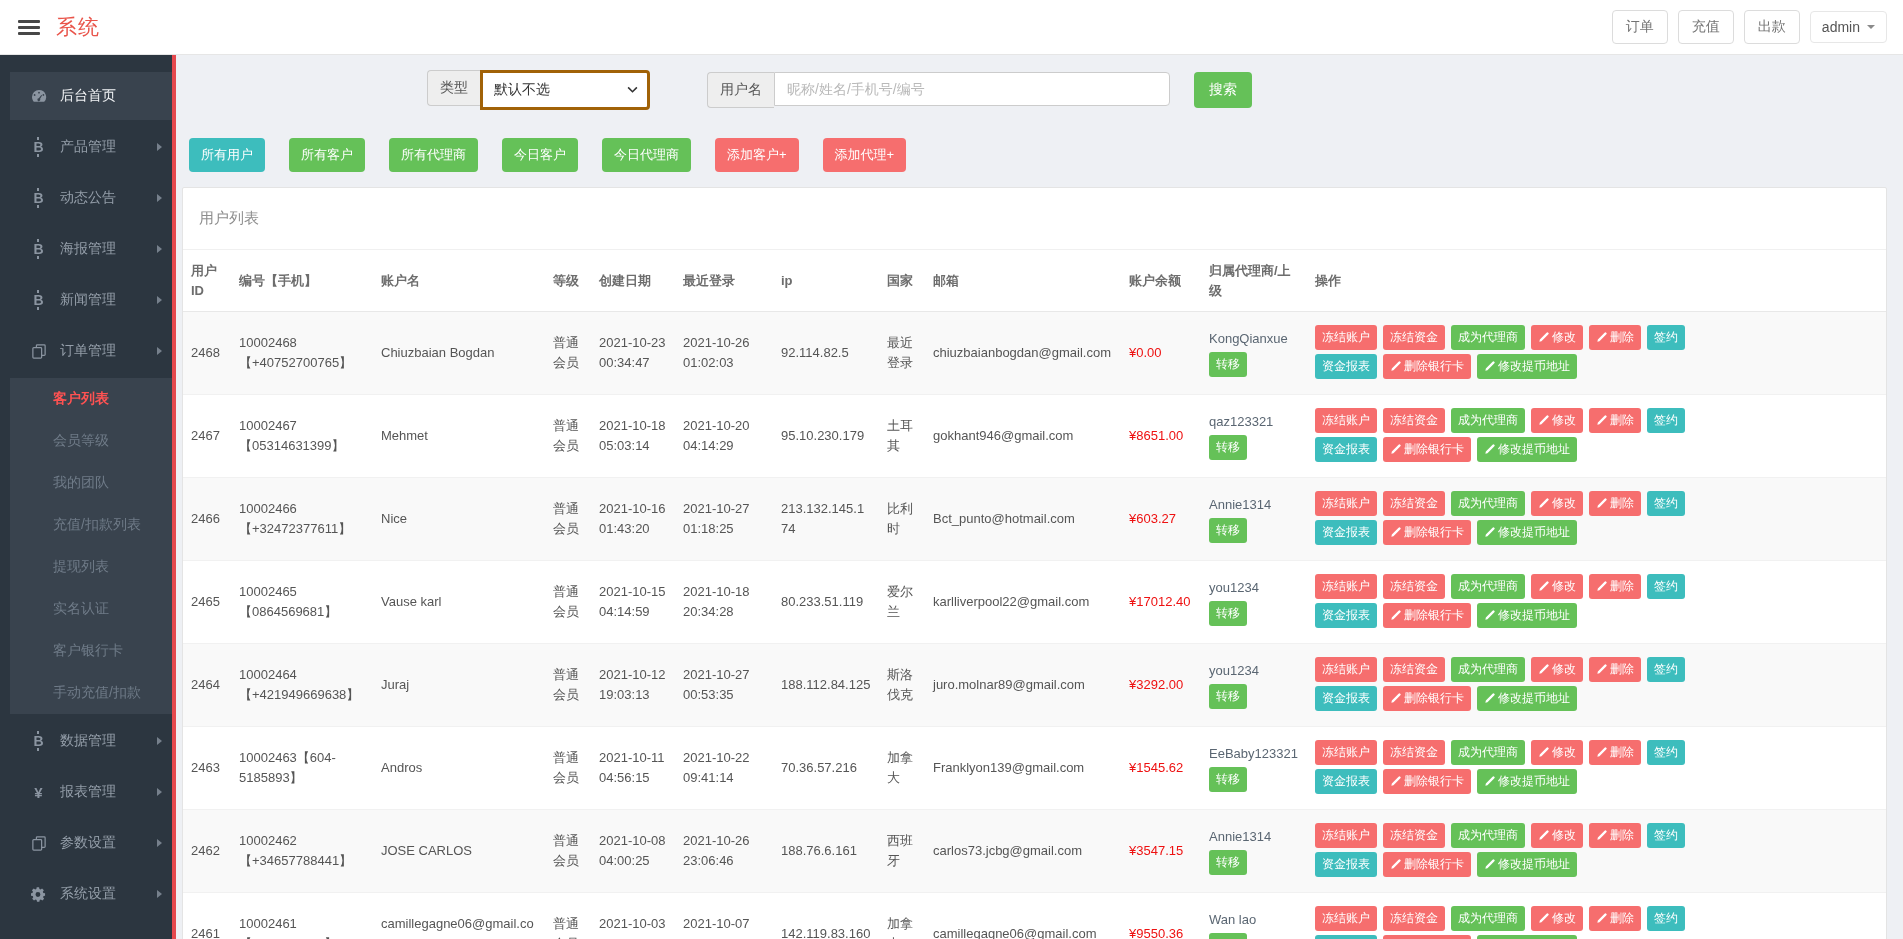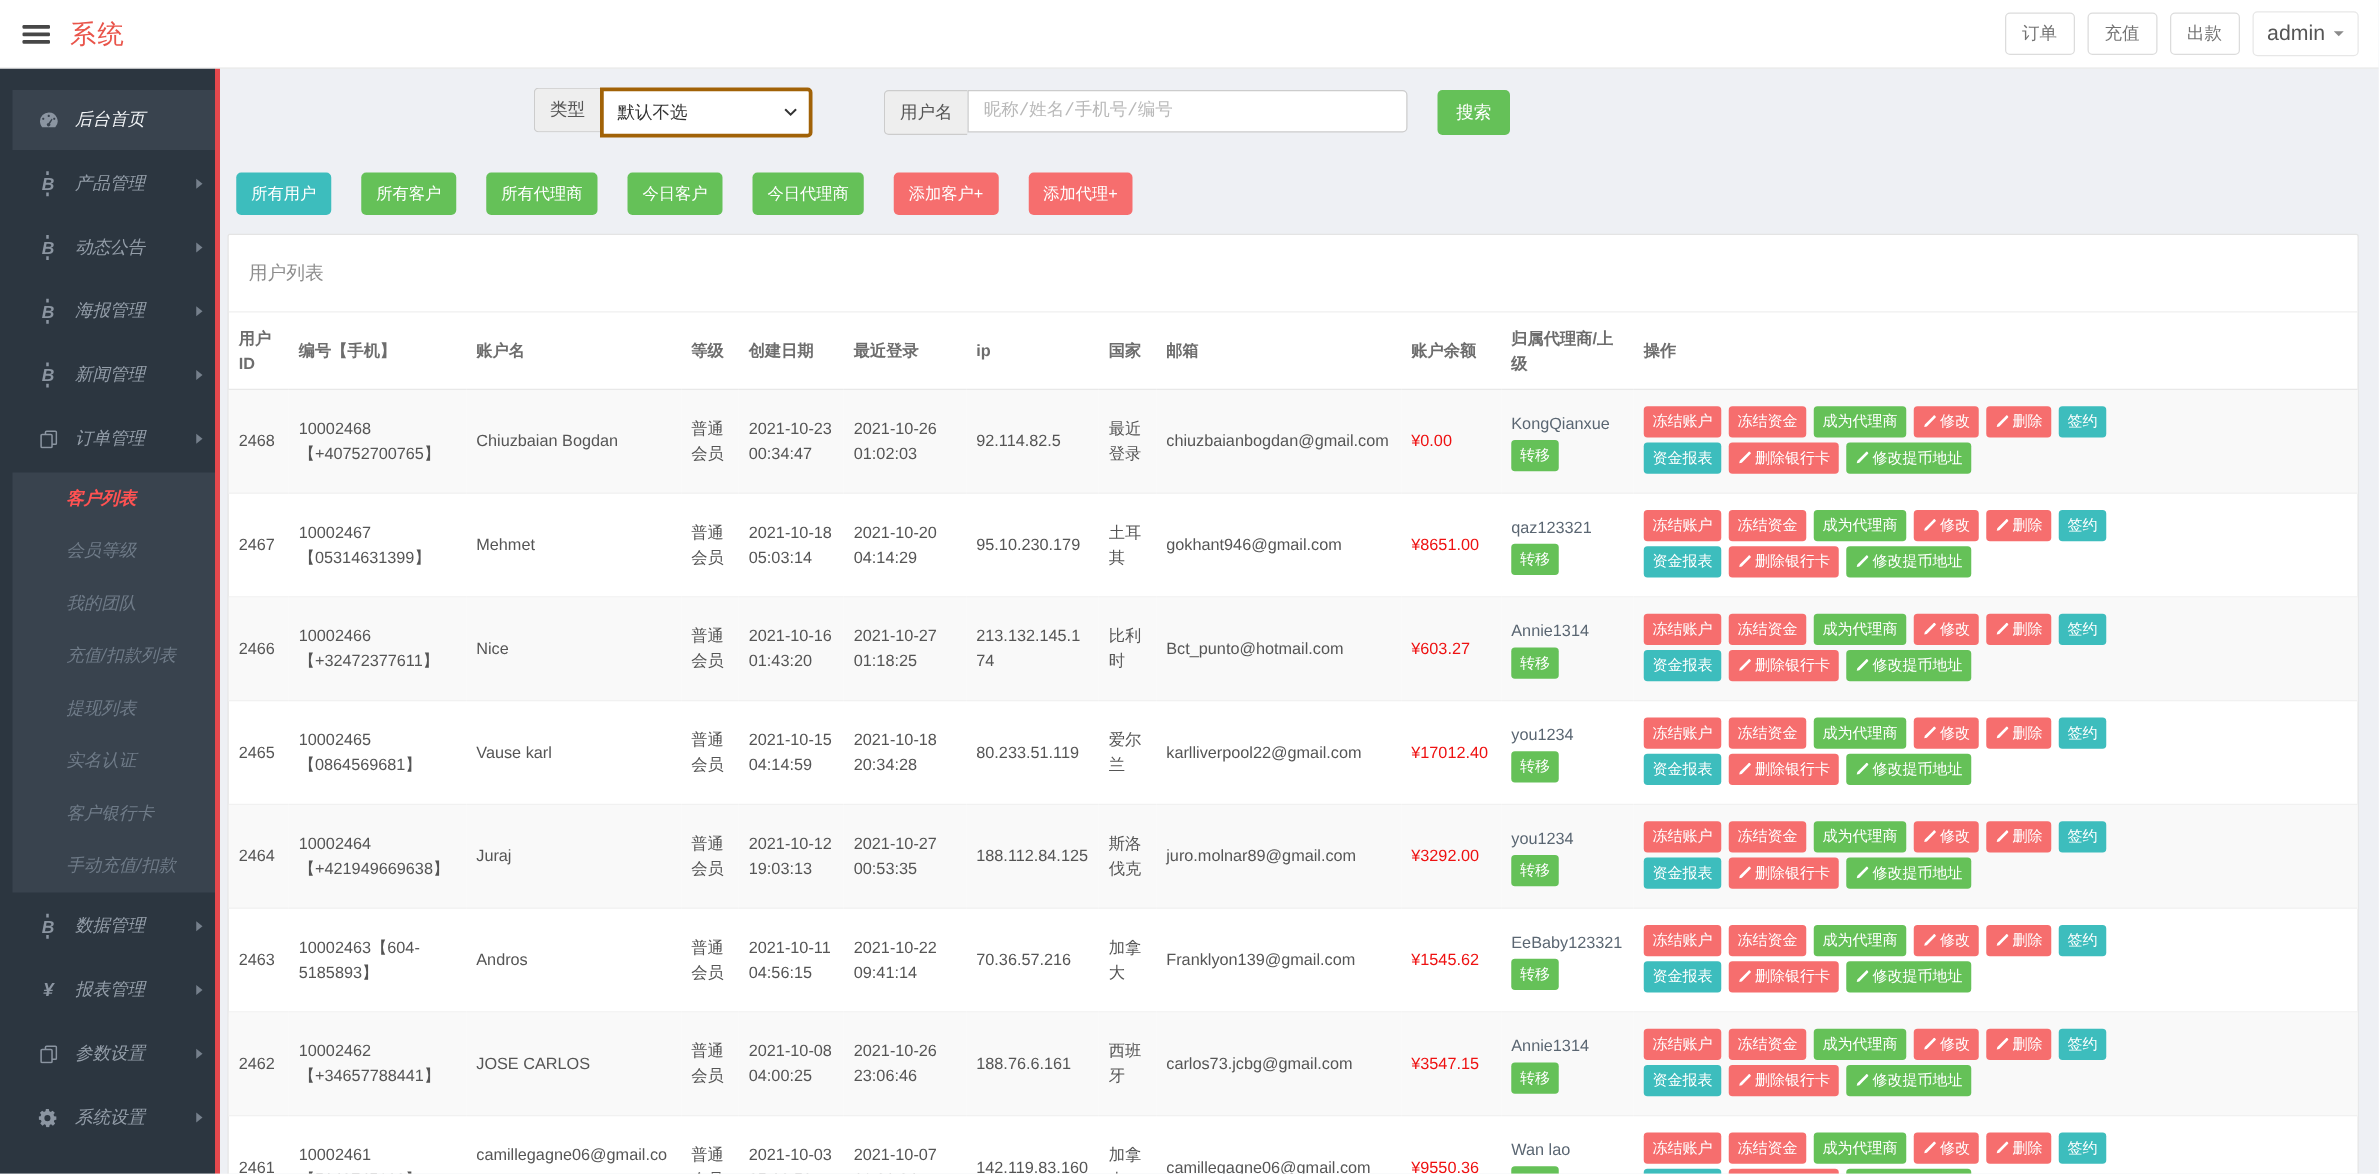--- a/index.html
+++ b/index.html
@@ -11,27 +11,27 @@
   }
   
   .topbar{ height:55px; background:#fff; border-bottom:1px solid #e6e6e6;
     display:flex; align-items:center; padding:0 16px; }
   .hamburger{ width:22px; margin:0 16px 0 2px; cursor:pointer; }
   .hamburger span{ display:block; height:3px; background:#474747; margin:3px 0; border-radius:1px; }
   .brand{ color:#e9544a; font-size:21px; letter-spacing:1px; }
   .topbar-right{ margin-left:auto; display:flex; align-items:center; gap:10px; }
   .top-btn{ background:#fff; border:1px solid #dcdcdc; border-radius:4px; padding:7px 13px;
     font-size:14px; color:#737373; cursor:pointer; font-family:inherit; }
-  .admin-dd{ border:1px solid #e7e7e7; border-radius:4px; padding:7px 11px; font-size:17px;
+  .admin-dd{ border:1px solid #e7e7e7; border-radius:4px; padding:7px 11px; font-size:14px;
     color:#555; display:flex; align-items:center; gap:7px; cursor:pointer; background:#fff; }
   .caret-down{ width:0; height:0; border-left:4px solid transparent; border-right:4px solid transparent;
     border-top:4px solid #8a8a8a; }
   
   .layout{ display:flex; height:884px; }
-  .sidebar{ width:172px; flex-shrink:0; background:#2c3640; padding-top:14px; overflow:hidden;font-style:italic; }
+  .sidebar{ width:172px; flex-shrink:0; background:#2c3640; padding-top:14px; overflow:hidden; }
   .red-divider{ width:4px; flex-shrink:0; background:#e5484d; }
   .main{ flex:1; padding:15px 16px 0 6px; overflow:hidden; }
   
   .side-group{ margin:3px 0 3px 10px; }
   .side-group.lit{ background:#39434e; }
   .side-item{ position:relative; display:flex; align-items:center; gap:13px;
     color:#949ea9; font-size:14px; padding:15px 14px 15px 20px; cursor:pointer; }
   .side-item .s-icon{ width:17px; display:inline-flex; justify-content:center; color:#8b95a1; }
   .side-item.active .s-label, .side-group.lit > .side-item .s-label{ color:#f2f4f6; }
   .side-item.user-red .s-icon{ color:#e9534f; }
@@ -44,22 +44,22 @@
   .icon-b::before{ top:-3px; } .icon-b::after{ bottom:-3px; }
   .icon-char{ font-size:15px; font-weight:bold; line-height:1; }
   
   .filter-row{ display:flex; align-items:center; gap:24px; margin:0 0 28px 212px; }
   .input-group{ display:flex; align-items:flex-start;margin-left:33px; }
   .addon{ background:#eee; border:1px solid #ccc; border-right:none; border-radius:4px 0 0 4px;
     padding:8px 12px; font-size:14px; color:#555; white-space:nowrap; }
   .type-select{ position:relative; width:170px; background:#fff; border:3px solid #a16207;
     border-radius:0 4px 4px 0; padding:8px 26px 8px 11px; font-size:14px; color:#333; cursor:pointer; }
   .type-select svg{ position:absolute; right:9px; top:50%; transform:translateY(-50%); }
-  .username-input{ width:352px; border:1px solid #ccc; border-radius:0 4px 4px 0;
-    padding:8px 12px; font-size:14px; color:#333; font-family:Liberation Mono, monospace; outline:none; }
+  .username-input{ width:396px; border:1px solid #ccc; border-radius:0 4px 4px 0;
+    padding:8px 12px; font-size:14px; color:#333; font-family:Liberation Sans, sans-serif; outline:none; }
   .username-input::placeholder{ color:#b9b9b9; }
   .search-btn{ background:#65c158; color:#fff; border:none; border-radius:4px;
     padding:9px 15px; font-size:14px; cursor:pointer; font-family:inherit; }
   
   .quick-row{ display:flex; gap:24px; margin:0 0 15px 7px; }
   .quick-btn{ border:none; border-radius:4px; color:#fff; font-size:13px; padding:8px 12px;
     cursor:pointer; font-family:inherit; white-space:nowrap; }
   .teal{ background:#3dbdbd; } .green{ background:#65c158; } .red{ background:#f66e6e; }
   
   .card{ background:#fff; border:1px solid #e4e4e4; border-radius:2px; height:860px; }

